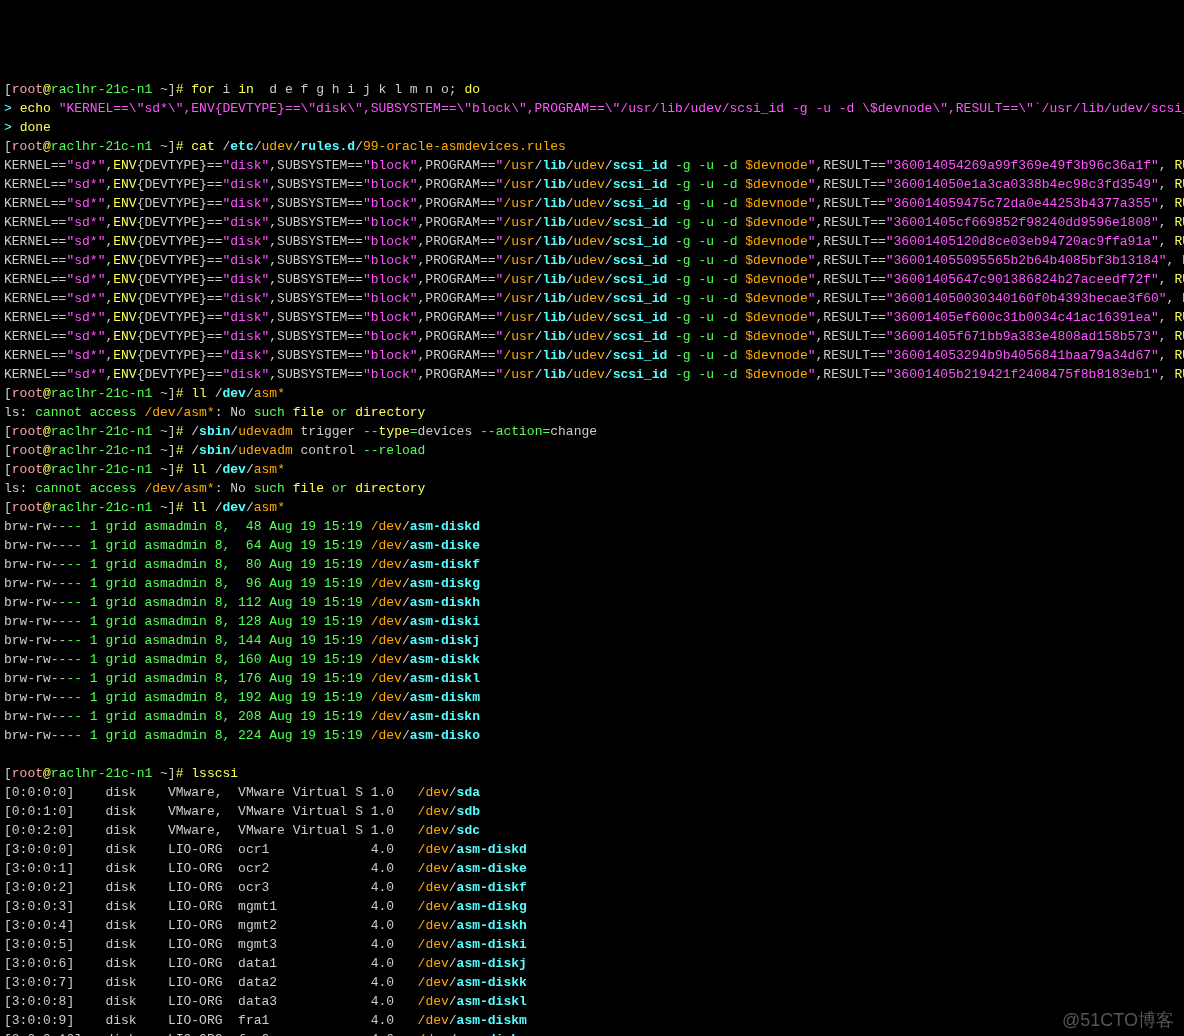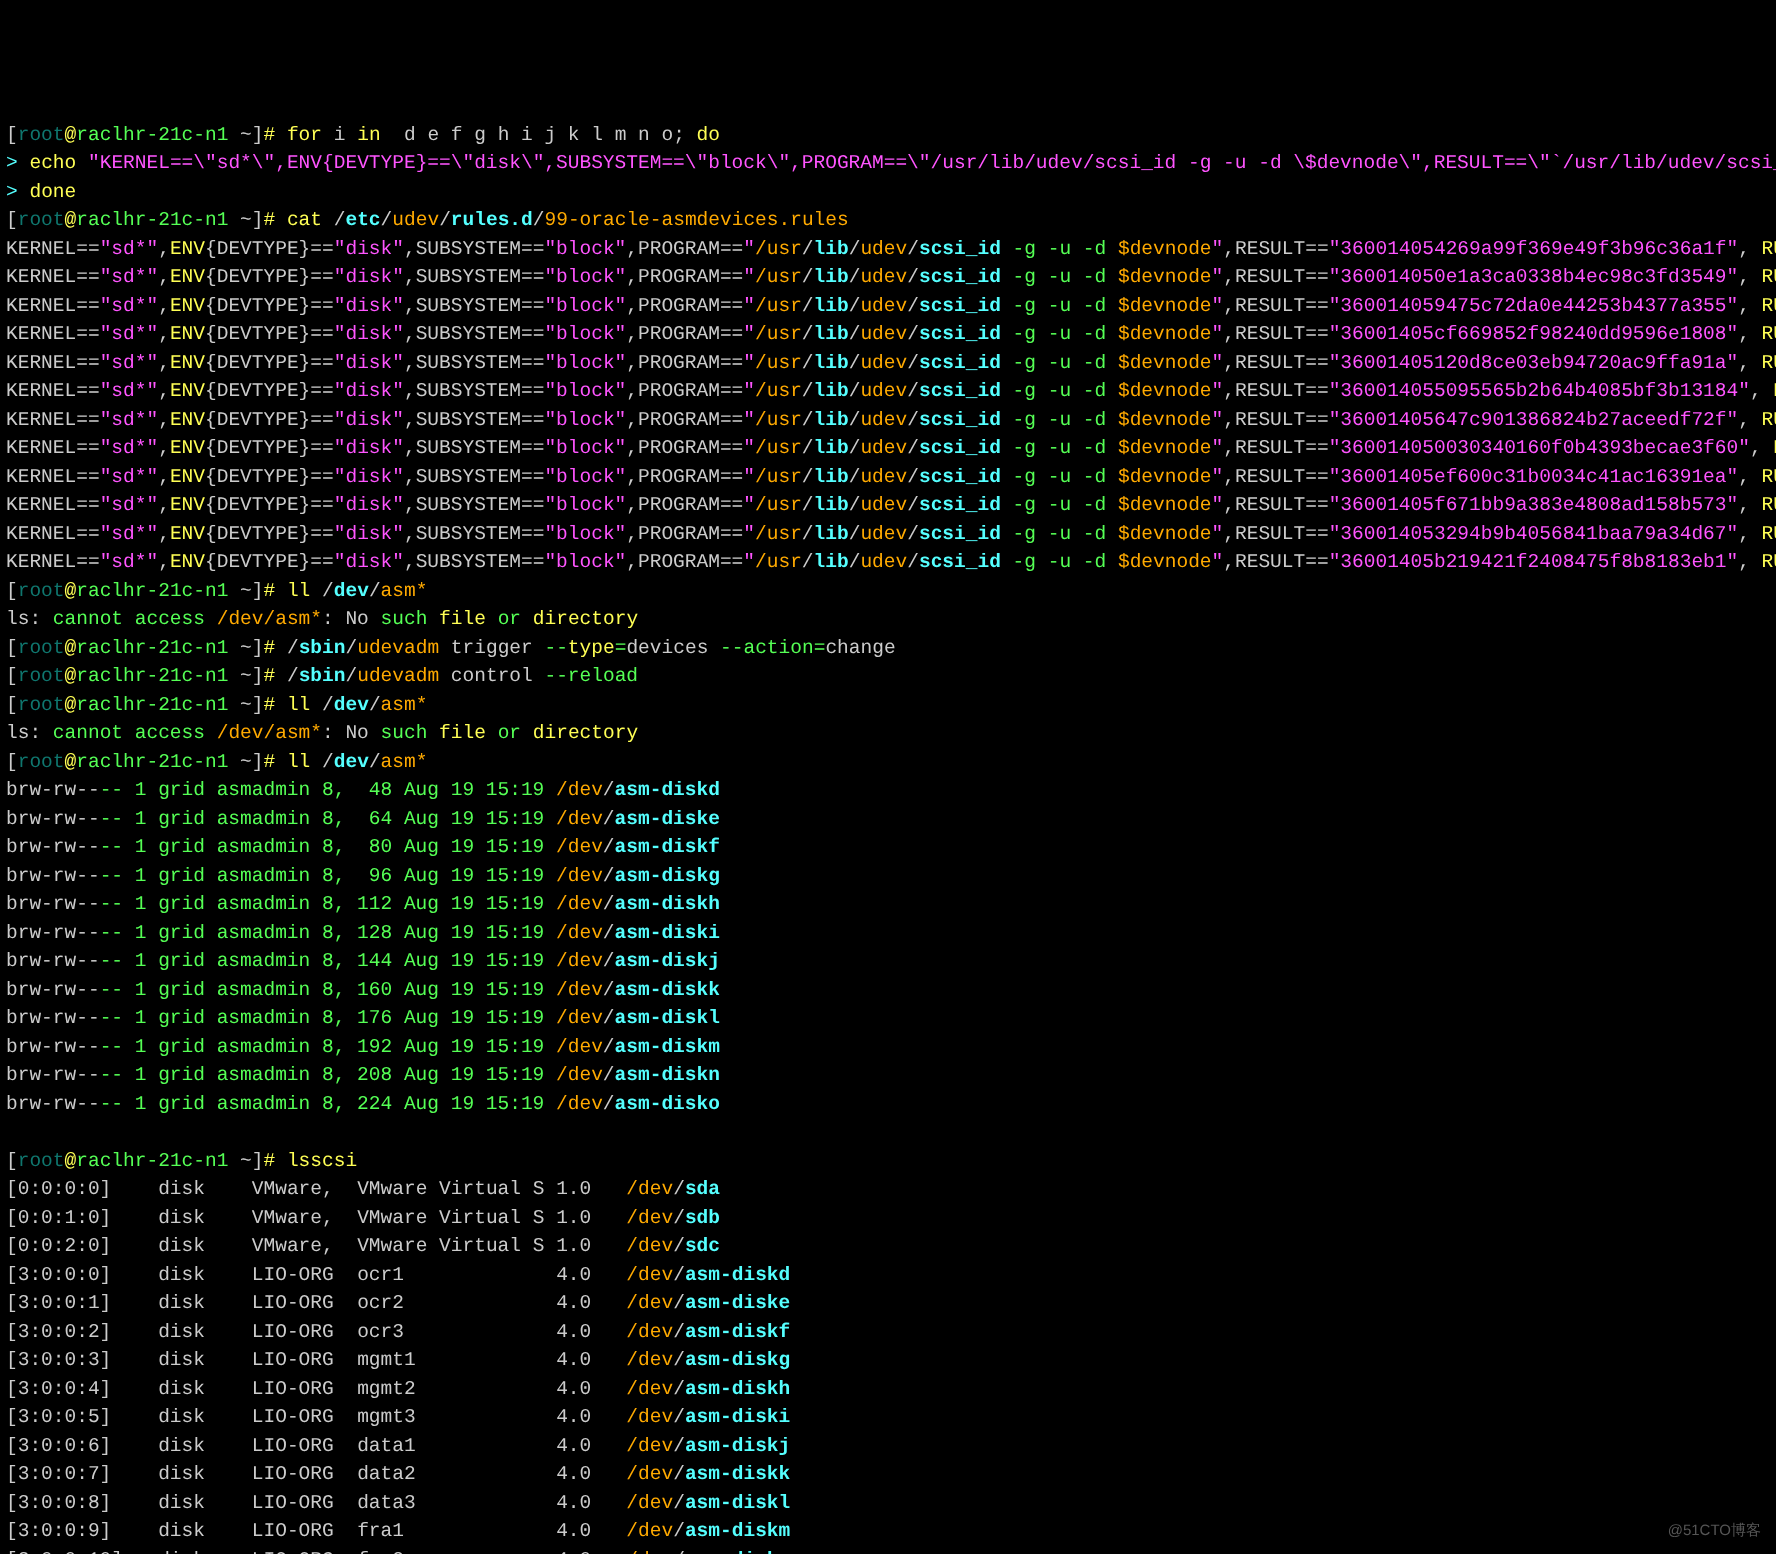--- a/index.html
+++ b/index.html
@@ -9,36 +9,36 @@
     font-family: "Consolas", "Courier New", monospace;
     font-size: 13px;
     line-height: 19px;
     color: #cccccc;
     white-space: pre;
     overflow-x: hidden;
     width: 1176px;
   }
   .line { display: block; }
   .prompt-open   { color: #cccccc; }
-  .root          { color: #0f766e; font-family: Liberation Mono, monospace; }
+  .root          { color: #fca5a5; font-family: Liberation Mono, monospace; }
   .at            { color: #ffff55; }
   .cmd-yellow    { color: #ffff55; }
   .white         { color: #cccccc; }
   .pink          { color: #ff55ff; }
   .cyan          { color: #55ffff; font-weight: bold; }
   .orange        { color: #ffaa00; }
   .green         { color: #55ff55; }
   .cont          { color: #55ffff; }
   .watermark {
     position: fixed;
     bottom: 6px;
     right: 10px;
     color: #555555;
     font-family: Arial, sans-serif;
-    font-size: 10px;
+    font-size: 18px;
   }
 </style>
 </head>
 <body>
 
 
 
 <div id="terminal"><span class="line"><span class="prompt-open">[</span><span class="root">root</span><span class="at">@</span><span class="green">raclhr-21c-n1</span><span class="white"> ~]</span><span class="cmd-yellow"># </span><span class="cmd-yellow">for</span> <span class="white">i</span> <span class="cmd-yellow">in</span>  <span class="white">d e f g h i j k l m n o;</span> <span class="cmd-yellow">do</span></span><span class="line"><span class="cont">&gt;</span> <span class="cmd-yellow">echo</span> <span class="pink">"KERNEL==\"sd*\",ENV{DEVTYPE}==\"disk\",SUBSYSTEM==\"block\",PROGRAM==\"/usr/lib/udev/scsi_id -g -u -d \$devnode\",RESULT==\"`/usr/lib/udev/scsi_id</span></span><span class="line"><span class="cont">&gt;</span> <span class="cmd-yellow">done</span></span><span class="line"><span class="prompt-open">[</span><span class="root">root</span><span class="at">@</span><span class="green">raclhr-21c-n1</span><span class="white"> ~]</span><span class="cmd-yellow"># </span><span class="cmd-yellow">cat</span> <span class="white">/</span><span class="cyan">etc</span><span class="white">/</span><span class="orange">udev</span><span class="white">/</span><span class="cyan">rules.d</span><span class="white">/</span><span class="orange">99-oracle-asmdevices.rules</span></span><span class="line"><span class="white">KERNEL==</span><span class="pink">"sd*"</span><span class="white">,</span><span class="cmd-yellow">ENV</span><span class="white">{DEVTYPE}==</span><span class="pink">"disk"</span><span class="white">,SUBSYSTEM==</span><span class="pink">"block"</span><span class="white">,PROGRAM==</span><span class="pink">"</span><span class="orange">/usr</span><span class="white">/</span><span class="cyan">lib</span><span class="white">/</span><span class="orange">udev</span><span class="white">/</span><span class="cyan">scsi_id</span> <span class="green">-g -u -d</span> <span class="orange">$devnode</span><span class="pink">"</span><span class="white">,RESULT==</span><span class="pink">"360014054269a99f369e49f3b96c36a1f"</span><span class="white">, </span><span class="cmd-yellow">RUN+=</span></span><span class="line"><span class="white">KERNEL==</span><span class="pink">"sd*"</span><span class="white">,</span><span class="cmd-yellow">ENV</span><span class="white">{DEVTYPE}==</span><span class="pink">"disk"</span><span class="white">,SUBSYSTEM==</span><span class="pink">"block"</span><span class="white">,PROGRAM==</span><span class="pink">"</span><span class="orange">/usr</span><span class="white">/</span><span class="cyan">lib</span><span class="white">/</span><span class="orange">udev</span><span class="white">/</span><span class="cyan">scsi_id</span> <span class="green">-g -u -d</span> <span class="orange">$devnode</span><span class="pink">"</span><span class="white">,RESULT==</span><span class="pink">"360014050e1a3ca0338b4ec98c3fd3549"</span><span class="white">, </span><span class="cmd-yellow">RUN+=</span></span><span class="line"><span class="white">KERNEL==</span><span class="pink">"sd*"</span><span class="white">,</span><span class="cmd-yellow">ENV</span><span class="white">{DEVTYPE}==</span><span class="pink">"disk"</span><span class="white">,SUBSYSTEM==</span><span class="pink">"block"</span><span class="white">,PROGRAM==</span><span class="pink">"</span><span class="orange">/usr</span><span class="white">/</span><span class="cyan">lib</span><span class="white">/</span><span class="orange">udev</span><span class="white">/</span><span class="cyan">scsi_id</span> <span class="green">-g -u -d</span> <span class="orange">$devnode</span><span class="pink">"</span><span class="white">,RESULT==</span><span class="pink">"360014059475c72da0e44253b4377a355"</span><span class="white">, </span><span class="cmd-yellow">RUN+=</span></span><span class="line"><span class="white">KERNEL==</span><span class="pink">"sd*"</span><span class="white">,</span><span class="cmd-yellow">ENV</span><span class="white">{DEVTYPE}==</span><span class="pink">"disk"</span><span class="white">,SUBSYSTEM==</span><span class="pink">"block"</span><span class="white">,PROGRAM==</span><span class="pink">"</span><span class="orange">/usr</span><span class="white">/</span><span class="cyan">lib</span><span class="white">/</span><span class="orange">udev</span><span class="white">/</span><span class="cyan">scsi_id</span> <span class="green">-g -u -d</span> <span class="orange">$devnode</span><span class="pink">"</span><span class="white">,RESULT==</span><span class="pink">"36001405cf669852f98240dd9596e1808"</span><span class="white">, </span><span class="cmd-yellow">RUN+=</span></span><span class="line"><span class="white">KERNEL==</span><span class="pink">"sd*"</span><span class="white">,</span><span class="cmd-yellow">ENV</span><span class="white">{DEVTYPE}==</span><span class="pink">"disk"</span><span class="white">,SUBSYSTEM==</span><span class="pink">"block"</span><span class="white">,PROGRAM==</span><span class="pink">"</span><span class="orange">/usr</span><span class="white">/</span><span class="cyan">lib</span><span class="white">/</span><span class="orange">udev</span><span class="white">/</span><span class="cyan">scsi_id</span> <span class="green">-g -u -d</span> <span class="orange">$devnode</span><span class="pink">"</span><span class="white">,RESULT==</span><span class="pink">"36001405120d8ce03eb94720ac9ffa91a"</span><span class="white">, </span><span class="cmd-yellow">RUN+=</span></span><span class="line"><span class="white">KERNEL==</span><span class="pink">"sd*"</span><span class="white">,</span><span class="cmd-yellow">ENV</span><span class="white">{DEVTYPE}==</span><span class="pink">"disk"</span><span class="white">,SUBSYSTEM==</span><span class="pink">"block"</span><span class="white">,PROGRAM==</span><span class="pink">"</span><span class="orange">/usr</span><span class="white">/</span><span class="cyan">lib</span><span class="white">/</span><span class="orange">udev</span><span class="white">/</span><span class="cyan">scsi_id</span> <span class="green">-g -u -d</span> <span class="orange">$devnode</span><span class="pink">"</span><span class="white">,RESULT==</span><span class="pink">"360014055095565b2b64b4085bf3b13184"</span><span class="white">, </span><span class="cmd-yellow">RUN+=</span></span><span class="line"><span class="white">KERNEL==</span><span class="pink">"sd*"</span><span class="white">,</span><span class="cmd-yellow">ENV</span><span class="white">{DEVTYPE}==</span><span class="pink">"disk"</span><span class="white">,SUBSYSTEM==</span><span class="pink">"block"</span><span class="white">,PROGRAM==</span><span class="pink">"</span><span class="orange">/usr</span><span class="white">/</span><span class="cyan">lib</span><span class="white">/</span><span class="orange">udev</span><span class="white">/</span><span class="cyan">scsi_id</span> <span class="green">-g -u -d</span> <span class="orange">$devnode</span><span class="pink">"</span><span class="white">,RESULT==</span><span class="pink">"36001405647c901386824b27aceedf72f"</span><span class="white">, </span><span class="cmd-yellow">RUN+=</span></span><span class="line"><span class="white">KERNEL==</span><span class="pink">"sd*"</span><span class="white">,</span><span class="cmd-yellow">ENV</span><span class="white">{DEVTYPE}==</span><span class="pink">"disk"</span><span class="white">,SUBSYSTEM==</span><span class="pink">"block"</span><span class="white">,PROGRAM==</span><span class="pink">"</span><span class="orange">/usr</span><span class="white">/</span><span class="cyan">lib</span><span class="white">/</span><span class="orange">udev</span><span class="white">/</span><span class="cyan">scsi_id</span> <span class="green">-g -u -d</span> <span class="orange">$devnode</span><span class="pink">"</span><span class="white">,RESULT==</span><span class="pink">"360014050030340160f0b4393becae3f60"</span><span class="white">, </span><span class="cmd-yellow">RUN+=</span></span><span class="line"><span class="white">KERNEL==</span><span class="pink">"sd*"</span><span class="white">,</span><span class="cmd-yellow">ENV</span><span class="white">{DEVTYPE}==</span><span class="pink">"disk"</span><span class="white">,SUBSYSTEM==</span><span class="pink">"block"</span><span class="white">,PROGRAM==</span><span class="pink">"</span><span class="orange">/usr</span><span class="white">/</span><span class="cyan">lib</span><span class="white">/</span><span class="orange">udev</span><span class="white">/</span><span class="cyan">scsi_id</span> <span class="green">-g -u -d</span> <span class="orange">$devnode</span><span class="pink">"</span><span class="white">,RESULT==</span><span class="pink">"36001405ef600c31b0034c41ac16391ea"</span><span class="white">, </span><span class="cmd-yellow">RUN+=</span></span><span class="line"><span class="white">KERNEL==</span><span class="pink">"sd*"</span><span class="white">,</span><span class="cmd-yellow">ENV</span><span class="white">{DEVTYPE}==</span><span class="pink">"disk"</span><span class="white">,SUBSYSTEM==</span><span class="pink">"block"</span><span class="white">,PROGRAM==</span><span class="pink">"</span><span class="orange">/usr</span><span class="white">/</span><span class="cyan">lib</span><span class="white">/</span><span class="orange">udev</span><span class="white">/</span><span class="cyan">scsi_id</span> <span class="green">-g -u -d</span> <span class="orange">$devnode</span><span class="pink">"</span><span class="white">,RESULT==</span><span class="pink">"36001405f671bb9a383e4808ad158b573"</span><span class="white">, </span><span class="cmd-yellow">RUN+=</span></span><span class="line"><span class="white">KERNEL==</span><span class="pink">"sd*"</span><span class="white">,</span><span class="cmd-yellow">ENV</span><span class="white">{DEVTYPE}==</span><span class="pink">"disk"</span><span class="white">,SUBSYSTEM==</span><span class="pink">"block"</span><span class="white">,PROGRAM==</span><span class="pink">"</span><span class="orange">/usr</span><span class="white">/</span><span class="cyan">lib</span><span class="white">/</span><span class="orange">udev</span><span class="white">/</span><span class="cyan">scsi_id</span> <span class="green">-g -u -d</span> <span class="orange">$devnode</span><span class="pink">"</span><span class="white">,RESULT==</span><span class="pink">"360014053294b9b4056841baa79a34d67"</span><span class="white">, </span><span class="cmd-yellow">RUN+=</span></span><span class="line"><span class="white">KERNEL==</span><span class="pink">"sd*"</span><span class="white">,</span><span class="cmd-yellow">ENV</span><span class="white">{DEVTYPE}==</span><span class="pink">"disk"</span><span class="white">,SUBSYSTEM==</span><span class="pink">"block"</span><span class="white">,PROGRAM==</span><span class="pink">"</span><span class="orange">/usr</span><span class="white">/</span><span class="cyan">lib</span><span class="white">/</span><span class="orange">udev</span><span class="white">/</span><span class="cyan">scsi_id</span> <span class="green">-g -u -d</span> <span class="orange">$devnode</span><span class="pink">"</span><span class="white">,RESULT==</span><span class="pink">"36001405b219421f2408475f8b8183eb1"</span><span class="white">, </span><span class="cmd-yellow">RUN+=</span></span><span class="line"><span class="prompt-open">[</span><span class="root">root</span><span class="at">@</span><span class="green">raclhr-21c-n1</span><span class="white"> ~]</span><span class="cmd-yellow"># </span><span class="cmd-yellow">ll</span> <span class="white">/</span><span class="cyan">dev</span><span class="white">/</span><span class="orange">asm*</span></span><span class="line"><span class="white">ls:</span> <span class="green">cannot access</span> <span class="orange">/dev/asm*</span><span class="white">: No</span> <span class="green">such</span> <span class="cmd-yellow">file</span> <span class="green">or</span> <span class="cmd-yellow">directory</span></span><span class="line"><span class="prompt-open">[</span><span class="root">root</span><span class="at">@</span><span class="green">raclhr-21c-n1</span><span class="white"> ~]</span><span class="cmd-yellow"># </span><span class="white">/</span><span class="cyan">sbin</span><span class="white">/</span><span class="orange">udevadm</span> <span class="white">trigger</span> <span class="green">--</span><span class="cmd-yellow">type</span><span class="green">=</span><span class="white">devices</span> <span class="green">--action=</span><span class="white">change</span></span><span class="line"><span class="prompt-open">[</span><span class="root">root</span><span class="at">@</span><span class="green">raclhr-21c-n1</span><span class="white"> ~]</span><span class="cmd-yellow"># </span><span class="white">/</span><span class="cyan">sbin</span><span class="white">/</span><span class="orange">udevadm</span> <span class="white">control</span> <span class="green">--reload</span></span><span class="line"><span class="prompt-open">[</span><span class="root">root</span><span class="at">@</span><span class="green">raclhr-21c-n1</span><span class="white"> ~]</span><span class="cmd-yellow"># </span><span class="cmd-yellow">ll</span> <span class="white">/</span><span class="cyan">dev</span><span class="white">/</span><span class="orange">asm*</span></span><span class="line"><span class="white">ls:</span> <span class="green">cannot access</span> <span class="orange">/dev/asm*</span><span class="white">: No</span> <span class="green">such</span> <span class="cmd-yellow">file</span> <span class="green">or</span> <span class="cmd-yellow">directory</span></span><span class="line"><span class="prompt-open">[</span><span class="root">root</span><span class="at">@</span><span class="green">raclhr-21c-n1</span><span class="white"> ~]</span><span class="cmd-yellow"># </span><span class="cmd-yellow">ll</span> <span class="white">/</span><span class="cyan">dev</span><span class="white">/</span><span class="orange">asm*</span></span><span class="line"><span class="white">brw-rw--</span><span class="green">-- 1 grid asmadmin 8,  48 Aug 19 15:19</span> <span class="orange">/dev</span><span class="white">/</span><span class="cyan">asm-diskd</span></span><span class="line"><span class="white">brw-rw--</span><span class="green">-- 1 grid asmadmin 8,  64 Aug 19 15:19</span> <span class="orange">/dev</span><span class="white">/</span><span class="cyan">asm-diske</span></span><span class="line"><span class="white">brw-rw--</span><span class="green">-- 1 grid asmadmin 8,  80 Aug 19 15:19</span> <span class="orange">/dev</span><span class="white">/</span><span class="cyan">asm-diskf</span></span><span class="line"><span class="white">brw-rw--</span><span class="green">-- 1 grid asmadmin 8,  96 Aug 19 15:19</span> <span class="orange">/dev</span><span class="white">/</span><span class="cyan">asm-diskg</span></span><span class="line"><span class="white">brw-rw--</span><span class="green">-- 1 grid asmadmin 8, 112 Aug 19 15:19</span> <span class="orange">/dev</span><span class="white">/</span><span class="cyan">asm-diskh</span></span><span class="line"><span class="white">brw-rw--</span><span class="green">-- 1 grid asmadmin 8, 128 Aug 19 15:19</span> <span class="orange">/dev</span><span class="white">/</span><span class="cyan">asm-diski</span></span><span class="line"><span class="white">brw-rw--</span><span class="green">-- 1 grid asmadmin 8, 144 Aug 19 15:19</span> <span class="orange">/dev</span><span class="white">/</span><span class="cyan">asm-diskj</span></span><span class="line"><span class="white">brw-rw--</span><span class="green">-- 1 grid asmadmin 8, 160 Aug 19 15:19</span> <span class="orange">/dev</span><span class="white">/</span><span class="cyan">asm-diskk</span></span><span class="line"><span class="white">brw-rw--</span><span class="green">-- 1 grid asmadmin 8, 176 Aug 19 15:19</span> <span class="orange">/dev</span><span class="white">/</span><span class="cyan">asm-diskl</span></span><span class="line"><span class="white">brw-rw--</span><span class="green">-- 1 grid asmadmin 8, 192 Aug 19 15:19</span> <span class="orange">/dev</span><span class="white">/</span><span class="cyan">asm-diskm</span></span><span class="line"><span class="white">brw-rw--</span><span class="green">-- 1 grid asmadmin 8, 208 Aug 19 15:19</span> <span class="orange">/dev</span><span class="white">/</span><span class="cyan">asm-diskn</span></span><span class="line"><span class="white">brw-rw--</span><span class="green">-- 1 grid asmadmin 8, 224 Aug 19 15:19</span> <span class="orange">/dev</span><span class="white">/</span><span class="cyan">asm-disko</span></span><span class="line"> </span><span class="line"><span class="prompt-open">[</span><span class="root">root</span><span class="at">@</span><span class="green">raclhr-21c-n1</span><span class="white"> ~]</span><span class="cmd-yellow"># </span><span class="cmd-yellow">lsscsi</span></span><span class="line"><span class="white">[0:0:0:0]  </span>  <span class="white">disk</span>    <span class="white">VMware, </span> <span class="white">VMware Virtual S</span> <span class="white">1.0 </span>  <span class="orange">/dev</span><span class="white">/</span><span class="cyan">sda</span></span><span class="line"><span class="white">[0:0:1:0]  </span>  <span class="white">disk</span>    <span class="white">VMware, </span> <span class="white">VMware Virtual S</span> <span class="white">1.0 </span>  <span class="orange">/dev</span><span class="white">/</span><span class="cyan">sdb</span></span><span class="line"><span class="white">[0:0:2:0]  </span>  <span class="white">disk</span>    <span class="white">VMware, </span> <span class="white">VMware Virtual S</span> <span class="white">1.0 </span>  <span class="orange">/dev</span><span class="white">/</span><span class="cyan">sdc</span></span><span class="line"><span class="white">[3:0:0:0]  </span>  <span class="white">disk</span>    <span class="white">LIO-ORG </span> <span class="white">ocr1            </span> <span class="white">4.0 </span>  <span class="orange">/dev</span><span class="white">/</span><span class="cyan">asm-diskd</span></span><span class="line"><span class="white">[3:0:0:1]  </span>  <span class="white">disk</span>    <span class="white">LIO-ORG </span> <span class="white">ocr2            </span> <span class="white">4.0 </span>  <span class="orange">/dev</span><span class="white">/</span><span class="cyan">asm-diske</span></span><span class="line"><span class="white">[3:0:0:2]  </span>  <span class="white">disk</span>    <span class="white">LIO-ORG </span> <span class="white">ocr3            </span> <span class="white">4.0 </span>  <span class="orange">/dev</span><span class="white">/</span><span class="cyan">asm-diskf</span></span><span class="line"><span class="white">[3:0:0:3]  </span>  <span class="white">disk</span>    <span class="white">LIO-ORG </span> <span class="white">mgmt1           </span> <span class="white">4.0 </span>  <span class="orange">/dev</span><span class="white">/</span><span class="cyan">asm-diskg</span></span><span class="line"><span class="white">[3:0:0:4]  </span>  <span class="white">disk</span>    <span class="white">LIO-ORG </span> <span class="white">mgmt2           </span> <span class="white">4.0 </span>  <span class="orange">/dev</span><span class="white">/</span><span class="cyan">asm-diskh</span></span><span class="line"><span class="white">[3:0:0:5]  </span>  <span class="white">disk</span>    <span class="white">LIO-ORG </span> <span class="white">mgmt3           </span> <span class="white">4.0 </span>  <span class="orange">/dev</span><span class="white">/</span><span class="cyan">asm-diski</span></span><span class="line"><span class="white">[3:0:0:6]  </span>  <span class="white">disk</span>    <span class="white">LIO-ORG </span> <span class="white">data1           </span> <span class="white">4.0 </span>  <span class="orange">/dev</span><span class="white">/</span><span class="cyan">asm-diskj</span></span><span class="line"><span class="white">[3:0:0:7]  </span>  <span class="white">disk</span>    <span class="white">LIO-ORG </span> <span class="white">data2           </span> <span class="white">4.0 </span>  <span class="orange">/dev</span><span class="white">/</span><span class="cyan">asm-diskk</span></span><span class="line"><span class="white">[3:0:0:8]  </span>  <span class="white">disk</span>    <span class="white">LIO-ORG </span> <span class="white">data3           </span> <span class="white">4.0 </span>  <span class="orange">/dev</span><span class="white">/</span><span class="cyan">asm-diskl</span></span><span class="line"><span class="white">[3:0:0:9]  </span>  <span class="white">disk</span>    <span class="white">LIO-ORG </span> <span class="white">fra1            </span> <span class="white">4.0 </span>  <span class="orange">/dev</span><span class="white">/</span><span class="cyan">asm-diskm</span></span><span class="line"><span class="white">[3:0:0:10] </span>  <span class="white">disk</span>    <span class="white">LIO-ORG </span> <span class="white">fra2            </span> <span class="white">4.0 </span>  <span class="orange">/dev</span><span class="white">/</span><span class="cyan">asm-diskn</span></span></div>
 <div class="watermark">@51CTO博客</div>
 

